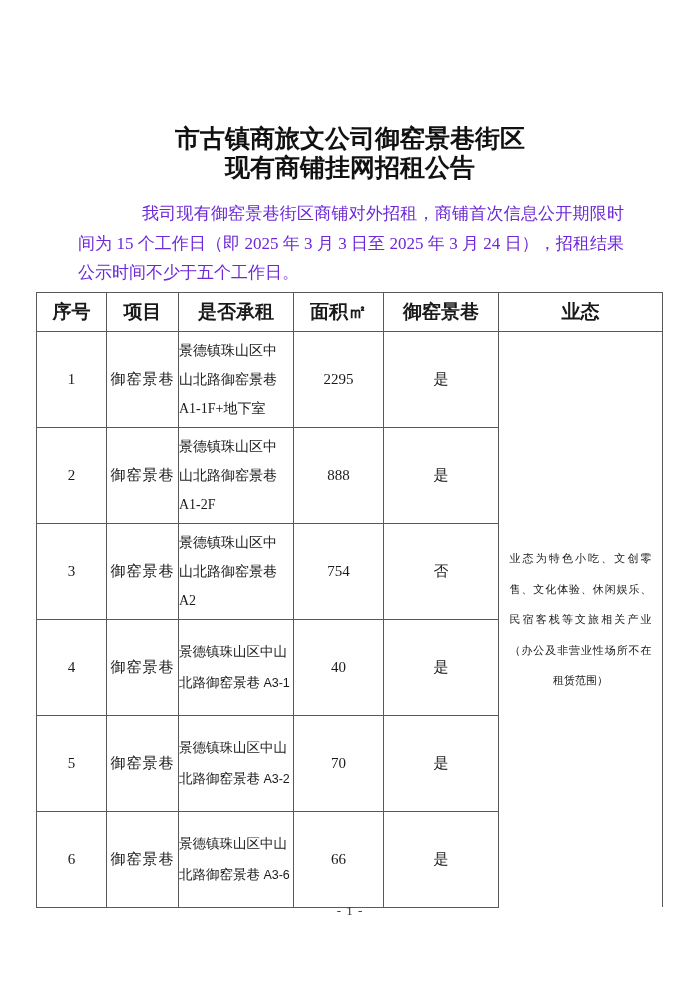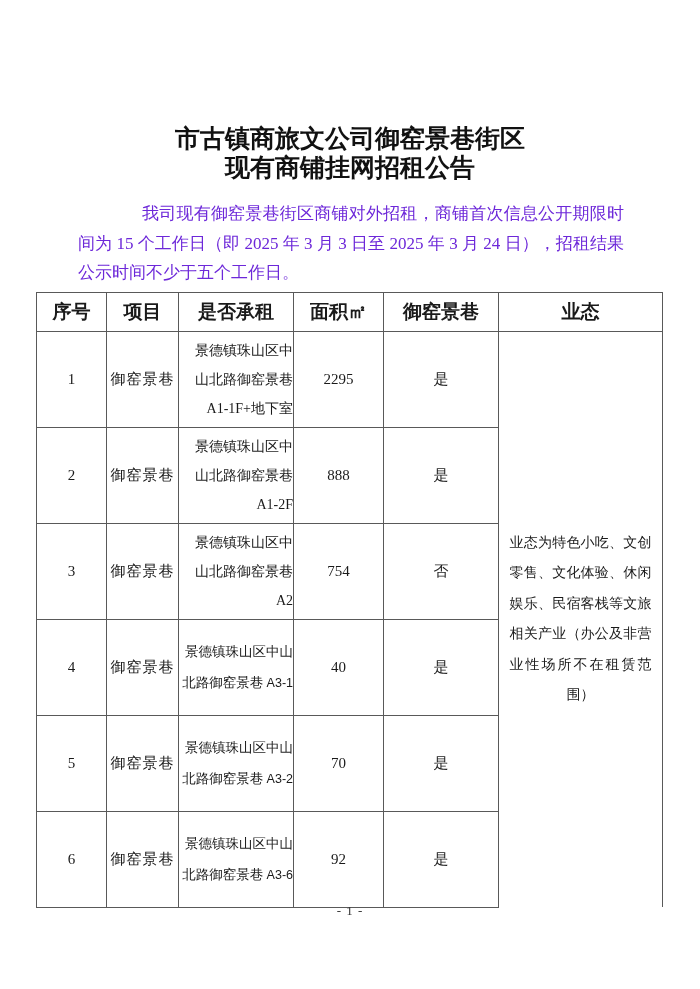--- a/index.html
+++ b/index.html
@@ -28,28 +28,28 @@
     border: 1px solid #595959; text-align: center; vertical-align: middle;
     padding: 0; color: #1a1a1a; overflow: hidden;
   }
   .shops-table thead tr { height: 39px; }
   .shops-table th { font-size: 19px; font-weight: 700; }
   .shops-table tbody tr { height: 96px; }
   td.cell-no, td.cell-area, td.cell-rented { font-size: 15px; }
   td.cell-project { font-size: 15px; letter-spacing: 1px; margin-top: 43px; }
   td.cell-location { font-size: 14px; line-height: 29px; }
   td.cell-location.loc-small { font-size: 13.5px; line-height: 31px; }
-  .loc-line { text-align: right; white-space: nowrap; }
+  .loc-line { text-align: left; white-space: nowrap; }
   .unit-code {
     font-family: "Liberation Sans", "DejaVu Sans", sans-serif;
     font-weight: 400; font-size: 12.5px;
   }
   td.cell-business { border-bottom: none; }
   .biz-inner {
-    width: 142px; margin: 4px auto; font-size: 14px; line-height: 30.5px;
+    width: 142px; margin: 4px auto; font-size: 11px; line-height: 30.5px;
     text-align: justify; text-align-last: center;
   }
   .footer {
     position: absolute; top: 903px; left: 0; width: 100%;
     text-align: center; font-size: 13px; color: #333333; letter-spacing: 1px;
   }
 </style>
 </head>
 <body>
 
@@ -139,21 +139,21 @@
           <td class="cell-area">70</td>
           <td class="cell-rented">是</td>
         </tr>
         <tr>
           <td class="cell-no">6</td>
           <td class="cell-project">御窑景巷</td>
           <td class="cell-location loc-small">
             <div class="loc-line">景德镇珠山区中山</div>
             <div class="loc-line">北路御窑景巷 <span class="unit-code">A3-6</span></div>
           </td>
-          <td class="cell-area">92</td>
+          <td class="cell-area">66</td>
           <td class="cell-rented">是</td>
         </tr>
       </tbody>
   </table>
 
   <div class="footer">- 1 -</div>
 
 </div>
 
 </body></html>

